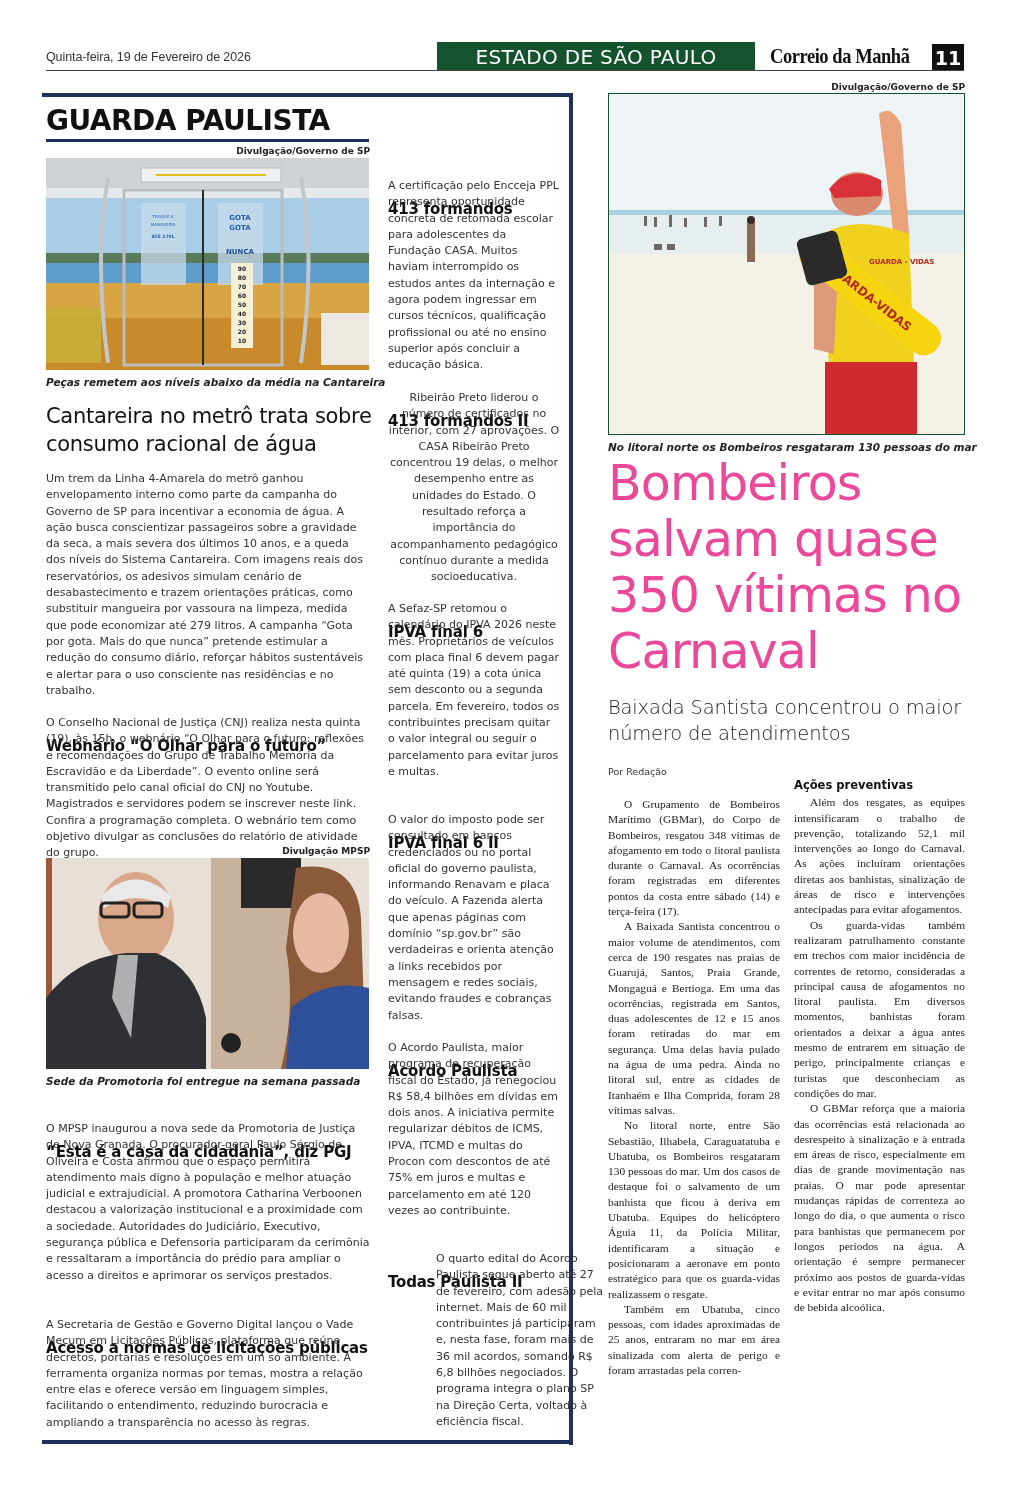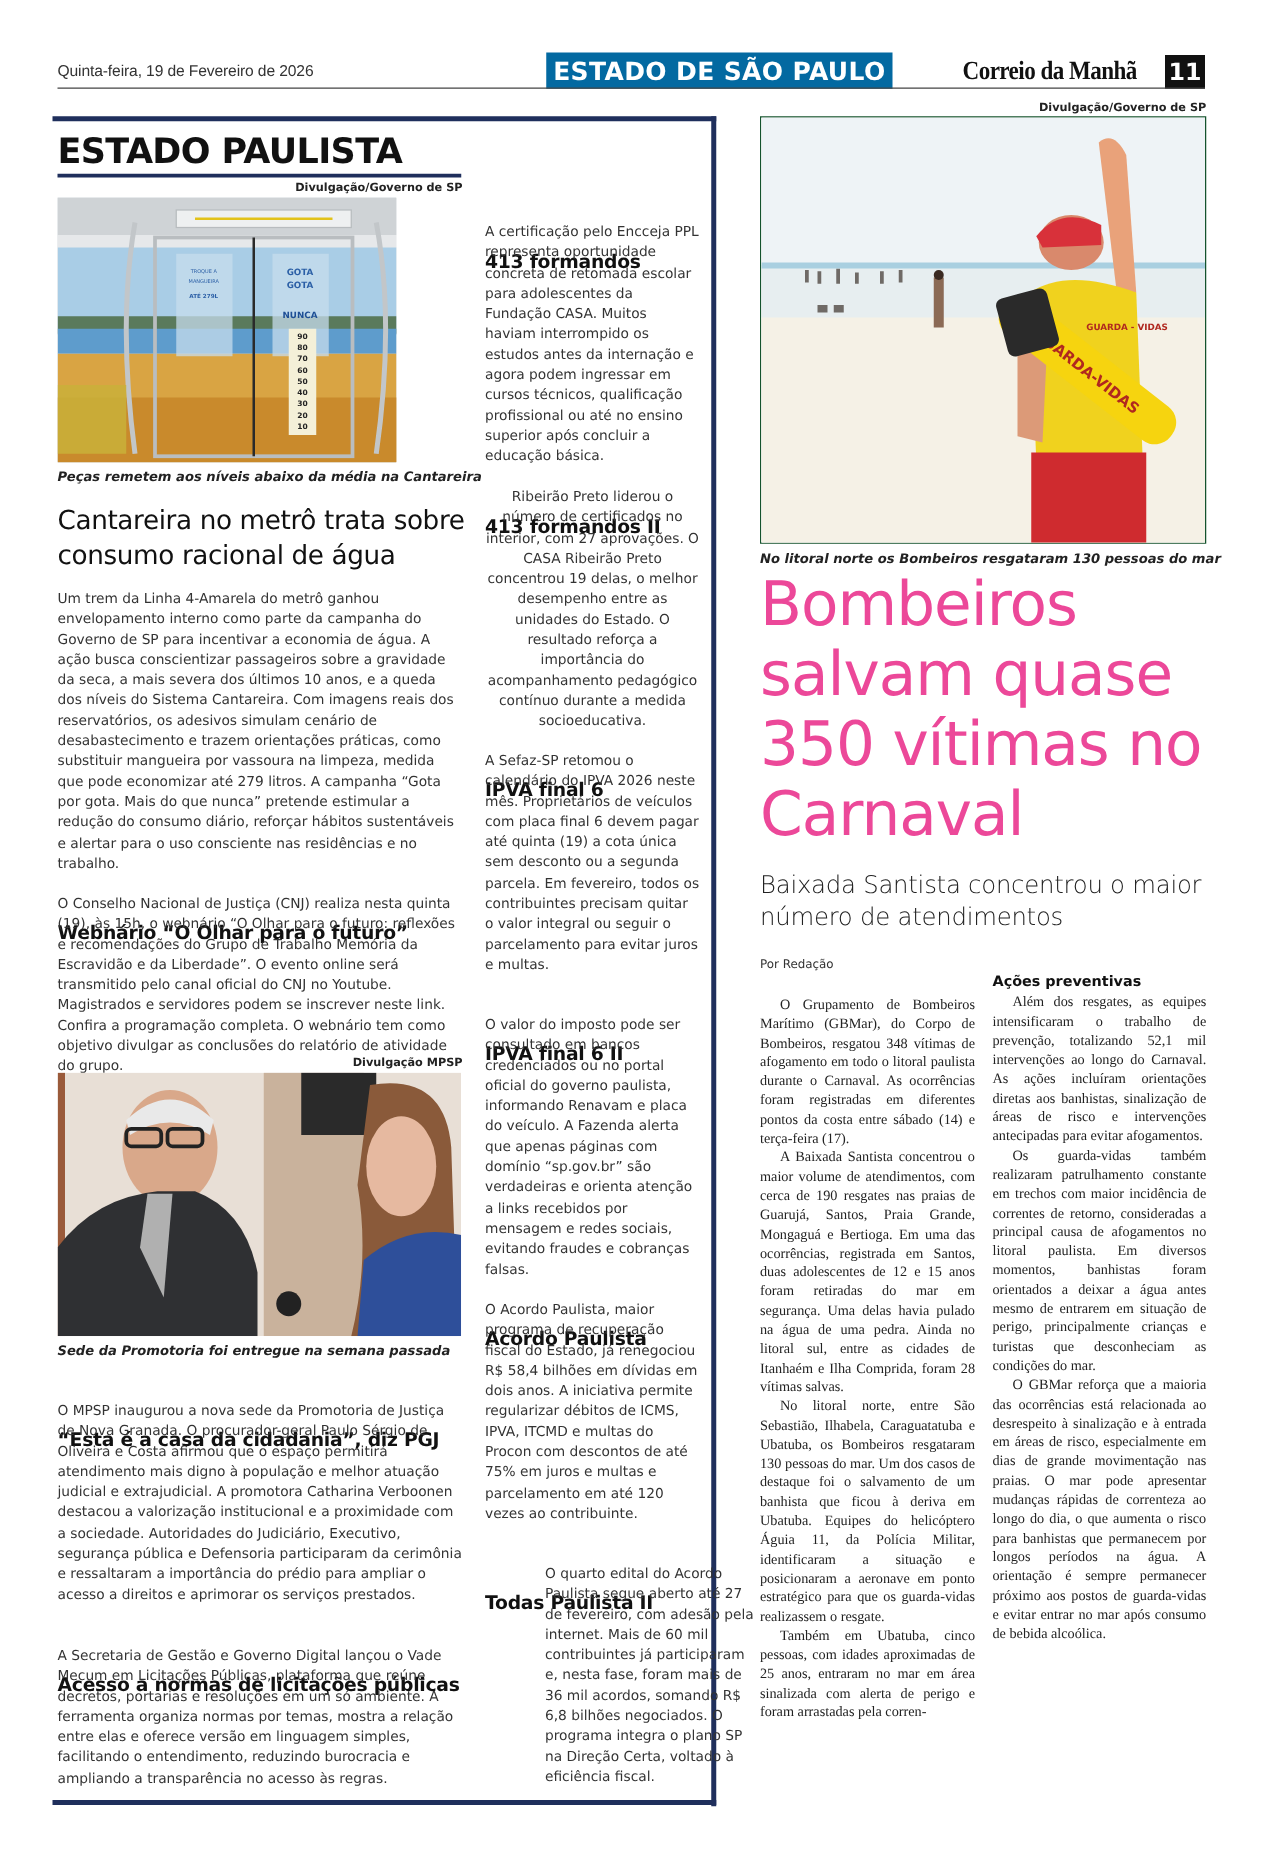--- a/index.html
+++ b/index.html
@@ -2,21 +2,21 @@
 <html><head>
 <meta charset="utf-8">
 <style>
   * { box-sizing: border-box; margin: 0; padding: 0; }
   html, body { width: 1010px; height: 1488px; background: #ffffff; overflow: hidden; }
   body { position: relative; font-family: "DejaVu Sans", sans-serif; color: #1a1a1a; }
 
   
   .hdr-date { position: absolute; left: 46px; top: 50px; font-size: 12.5px; color: #333; font-family: "Liberation Sans", sans-serif; letter-spacing: -0.1px; }
   .hdr-rule { position: absolute; left: 46px; top: 70px; width: 918px; height: 1px; background: #444; }
-  .hdr-section { position: absolute; left: 437px; top: 42px; width: 277px; height: 29px; background: #0369a1; color: #fff; font-size: 20px; font-weight: bold; text-align: center; line-height: 30px; letter-spacing: 0.3px; }
+  .hdr-section { position: absolute; left: 437px; top: 42px; width: 318px; height: 29px; background: #14532d; color: #fff; font-size: 20px; font-weight: normal; text-align: center; line-height: 30px; letter-spacing: 0.3px; }
   .hdr-brand { position: absolute; left: 770px; top: 44px; font-family: "Liberation Serif", serif; font-weight: bold; font-size: 21px; color: #111; letter-spacing: -0.5px; transform: scaleX(0.88); transform-origin: left; }
   .hdr-page { position: absolute; left: 932px; top: 44px; width: 32px; height: 27px; background: #111; color: #fff; font-weight: bold; font-size: 19px; text-align: center; line-height: 28px; }
 
   
   .box { position: absolute; left: 42px; top: 93px; width: 531px; height: 1352px; border-top: 4px solid #1f2f5c; border-right: 4px solid #1f2f5c; }
   .box-bottom { position: absolute; left: 42px; top: 1440px; width: 531px; height: 4px; background: #1f2f5c; }
   .col-title { position: absolute; left: 46px; top: 104px; font-size: 28px; font-weight: bold; color: #111; letter-spacing: -0.5px; }
   .col-title-rule { position: absolute; left: 46px; top: 139px; width: 323px; height: 3px; background: #1f2f5c; }
 
   .credit { position: absolute; font-size: 9px; font-weight: bold; color: #222; text-align: right; }
@@ -42,25 +42,25 @@
 <body>
 
 <div class="hdr-date">Quinta-feira, 19 de Fevereiro de 2026</div>
 <div class="hdr-section">ESTADO DE SÃO PAULO</div>
 <div class="hdr-brand">Correio da Manhã</div>
 <div class="hdr-page">11</div>
 <div class="hdr-rule"></div>
 
 <div class="box"></div>
 <div class="box-bottom"></div>
-<div class="col-title">ESTADO PAULISTA</div>
+<div class="col-title">GUARDA PAULISTA</div>
 <div class="col-title-rule"></div>
 
 <div class="credit" style="left:200px; top:146px; width:170px;">Divulgação/Governo de SP</div>
-<div class="photo" style="left:46px; top:158px; width:271px; height:212px; background:#d9dde0;">
+<div class="photo" style="left:46px; top:158px; width:323px; height:212px; background:#d9dde0;">
   <svg width="323" height="212" viewBox="0 0 323 212">
     <rect x="0" y="0" width="323" height="212" fill="#e6e8ea"></rect>
     <rect x="0" y="0" width="323" height="30" fill="#cfd3d6"></rect>
     <rect x="95" y="10" width="140" height="14" fill="#eef0f1" stroke="#b8bcbf"></rect>
     <line x1="110" y1="17" x2="220" y2="17" stroke="#e2c21a" stroke-width="2"></line>
 
     <rect x="0" y="40" width="323" height="70" fill="#a9cde6"></rect>
     <rect x="0" y="95" width="323" height="14" fill="#5a7a5c"></rect>
     <rect x="0" y="105" width="323" height="20" fill="#5e9ccc"></rect>
     <rect x="0" y="125" width="323" height="87" fill="#d9a443"></rect>

